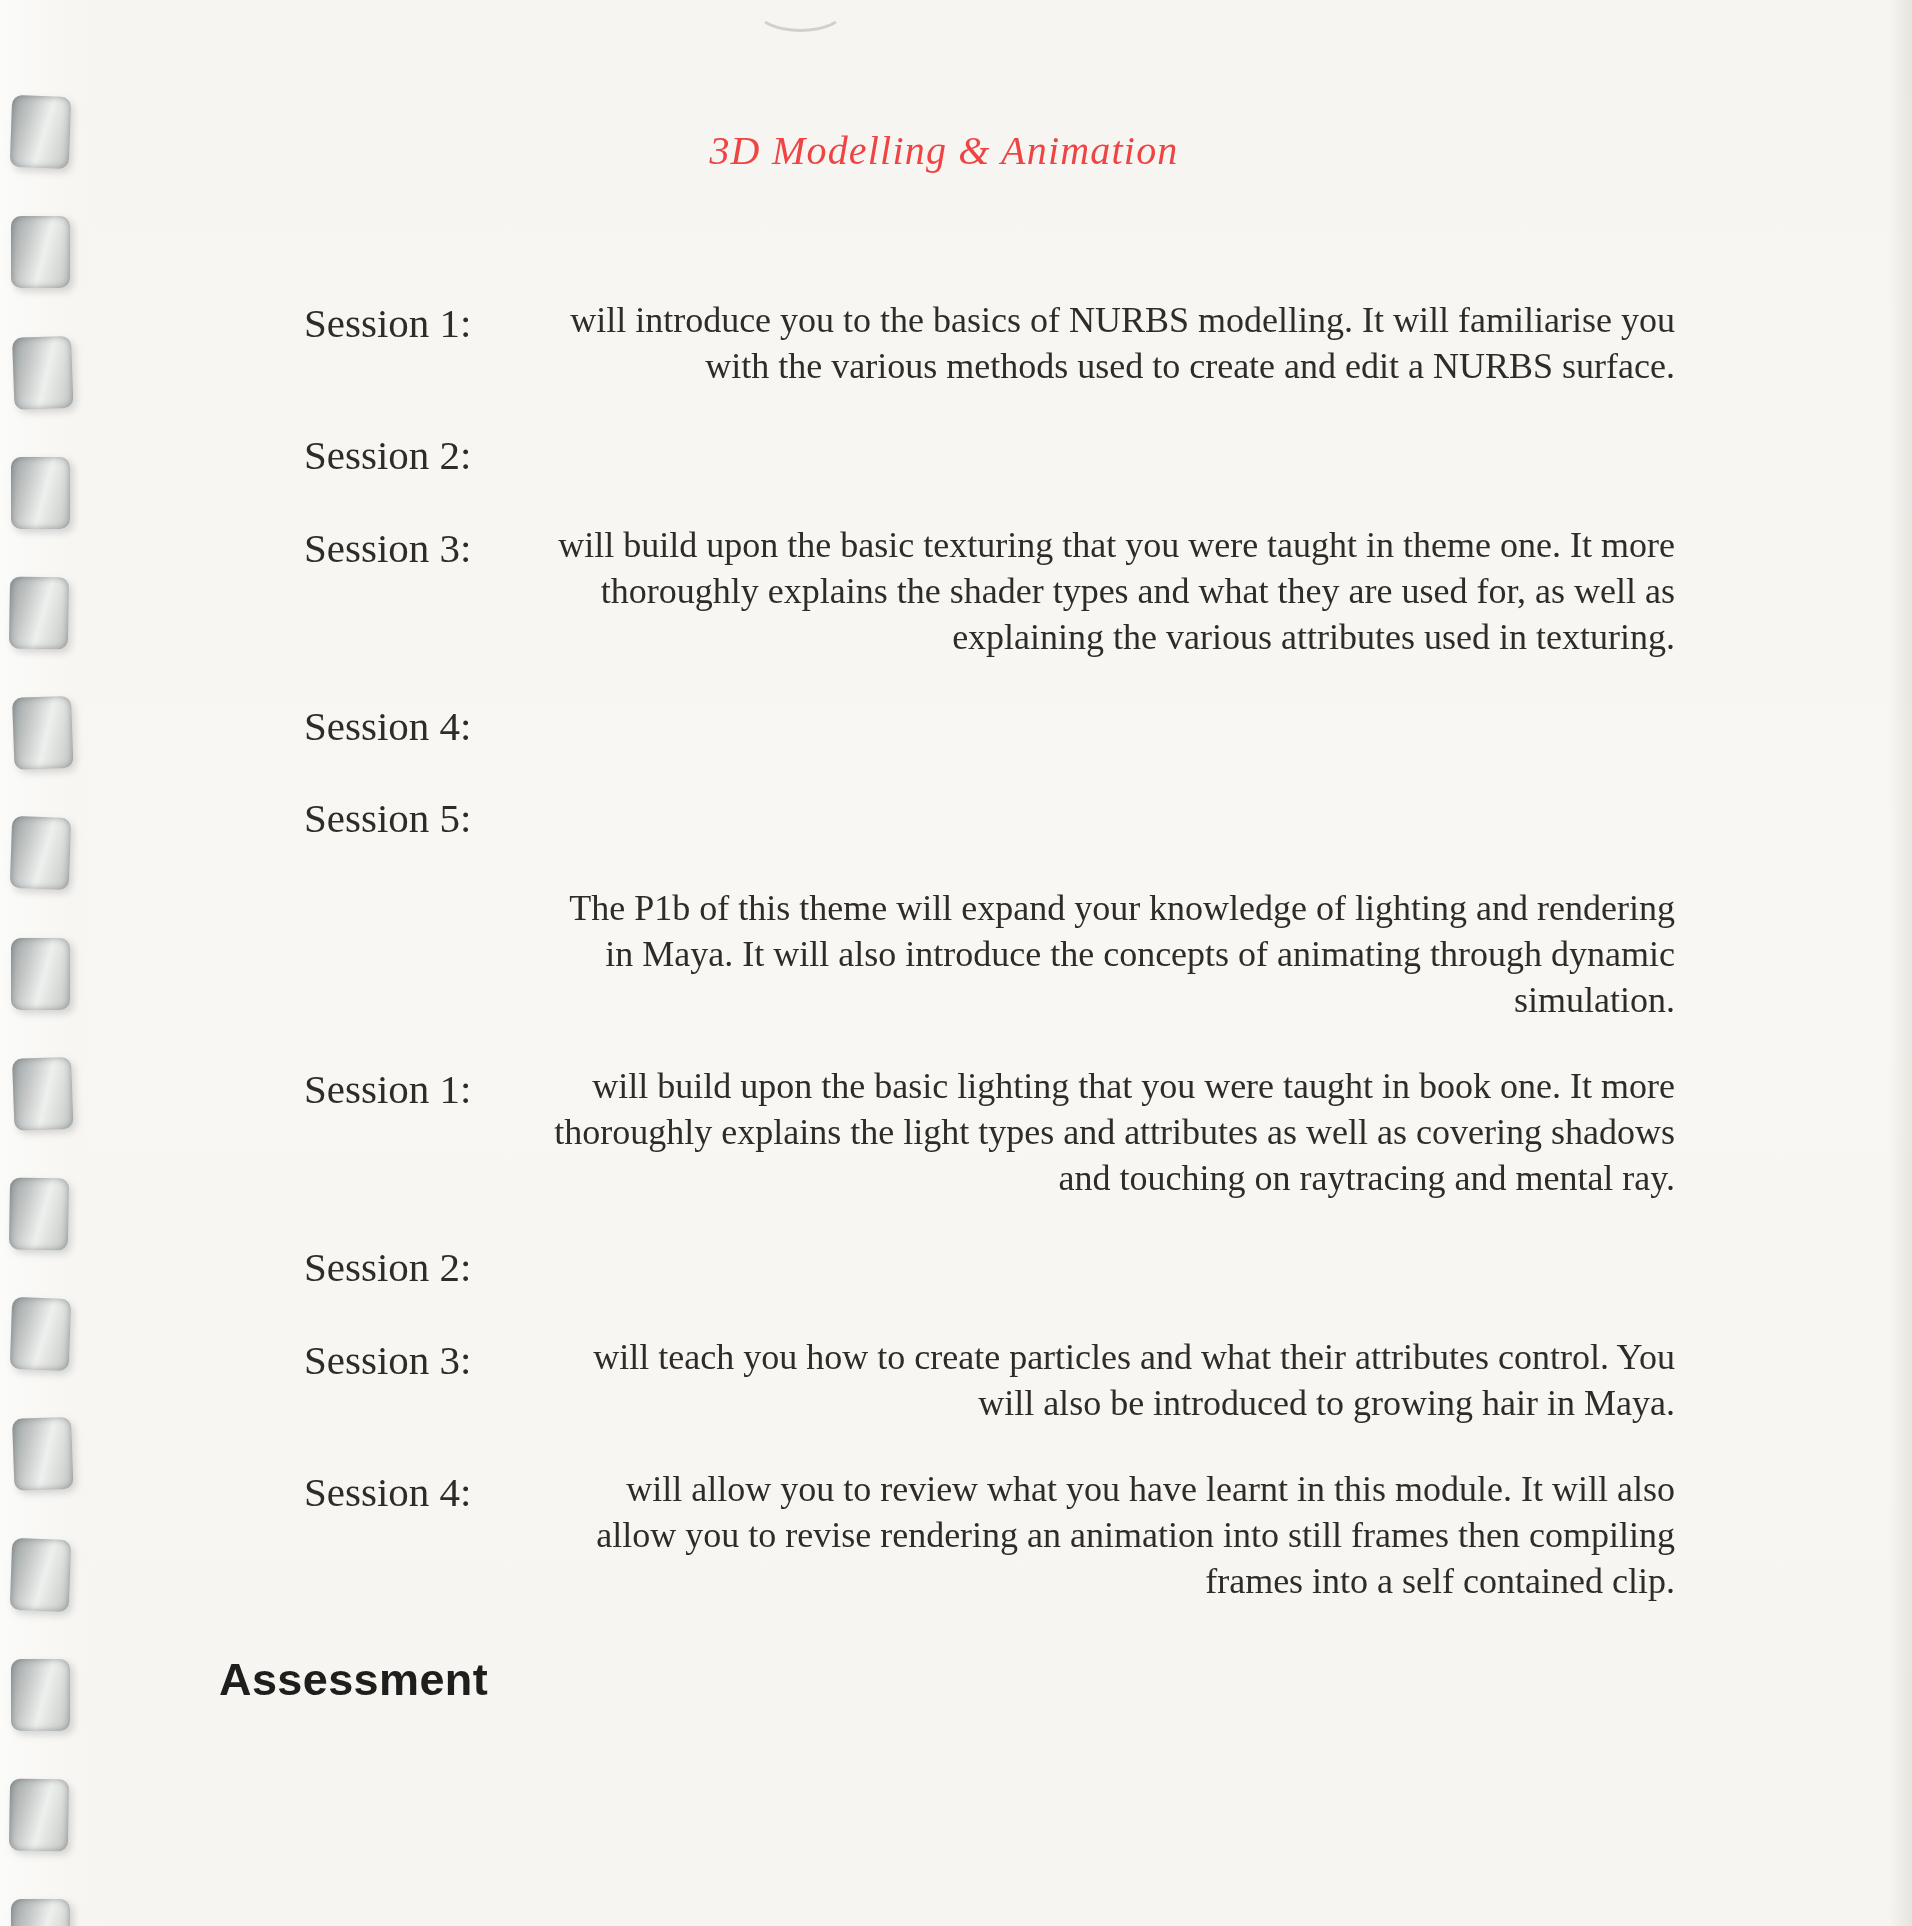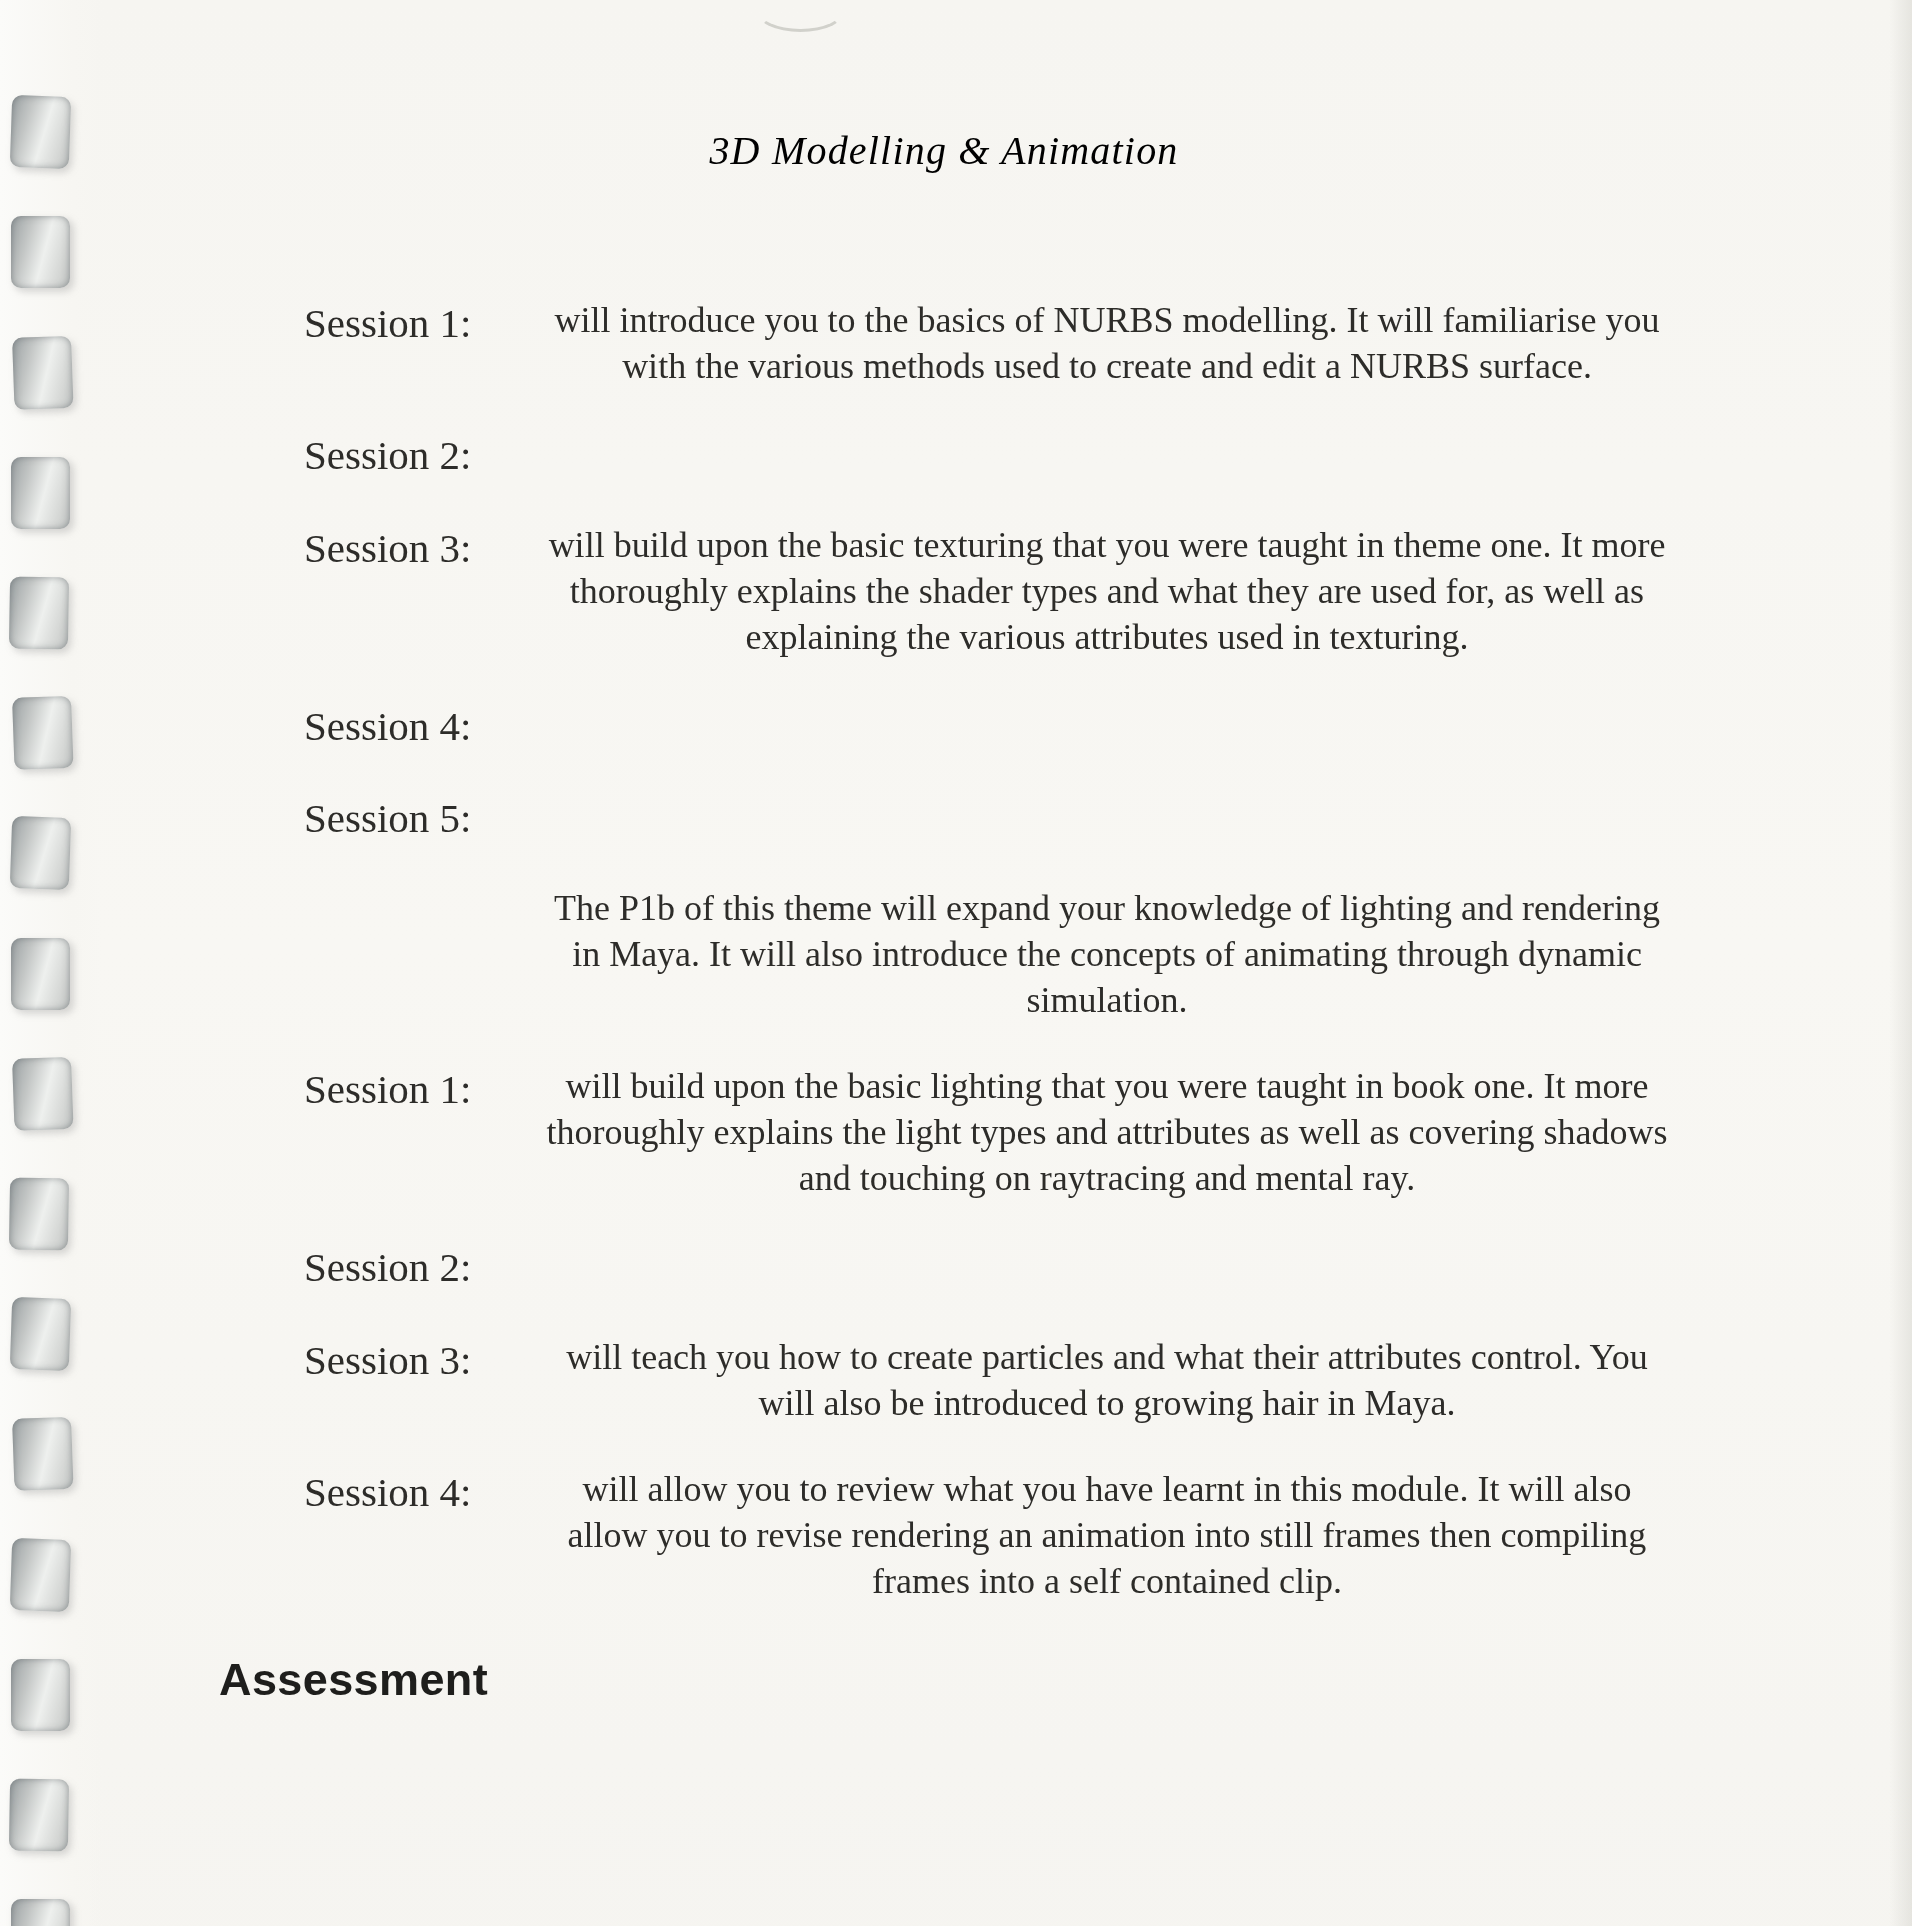--- a/index.html
+++ b/index.html
@@ -55,21 +55,21 @@
   
   .header-title {
     position: absolute;
     top: 127px;
     left: 0;
     width: 1888px;
     text-align: center;
     font-style: italic;
     font-size: 40px;
     letter-spacing: 1.2px;
-    color: #000000;
+    color: #ef4444;
   }
 
   .content {
     position: absolute;
     top: 297px;
     left: 304px;
     width: 1371px;
   }
   .row {
     display: flex;
@@ -78,21 +78,21 @@
   .row .label {
     flex: 0 0 235px;
     width: 235px;
     font-size: 41px;
     line-height: 1.28;
   }
   .row .text {
     width: 1136px;
     font-size: 36px;
     line-height: 1.28;
-    text-align: center;
+    text-align: right;
   }
 
   .assessment-heading {
     font-family: "Liberation Sans", sans-serif;
     font-weight: bold;
     font-size: 45px;
     letter-spacing: 0.4px;
     color: #1e1e1c;
     margin-top: 50px;
     margin-bottom: 54px;

